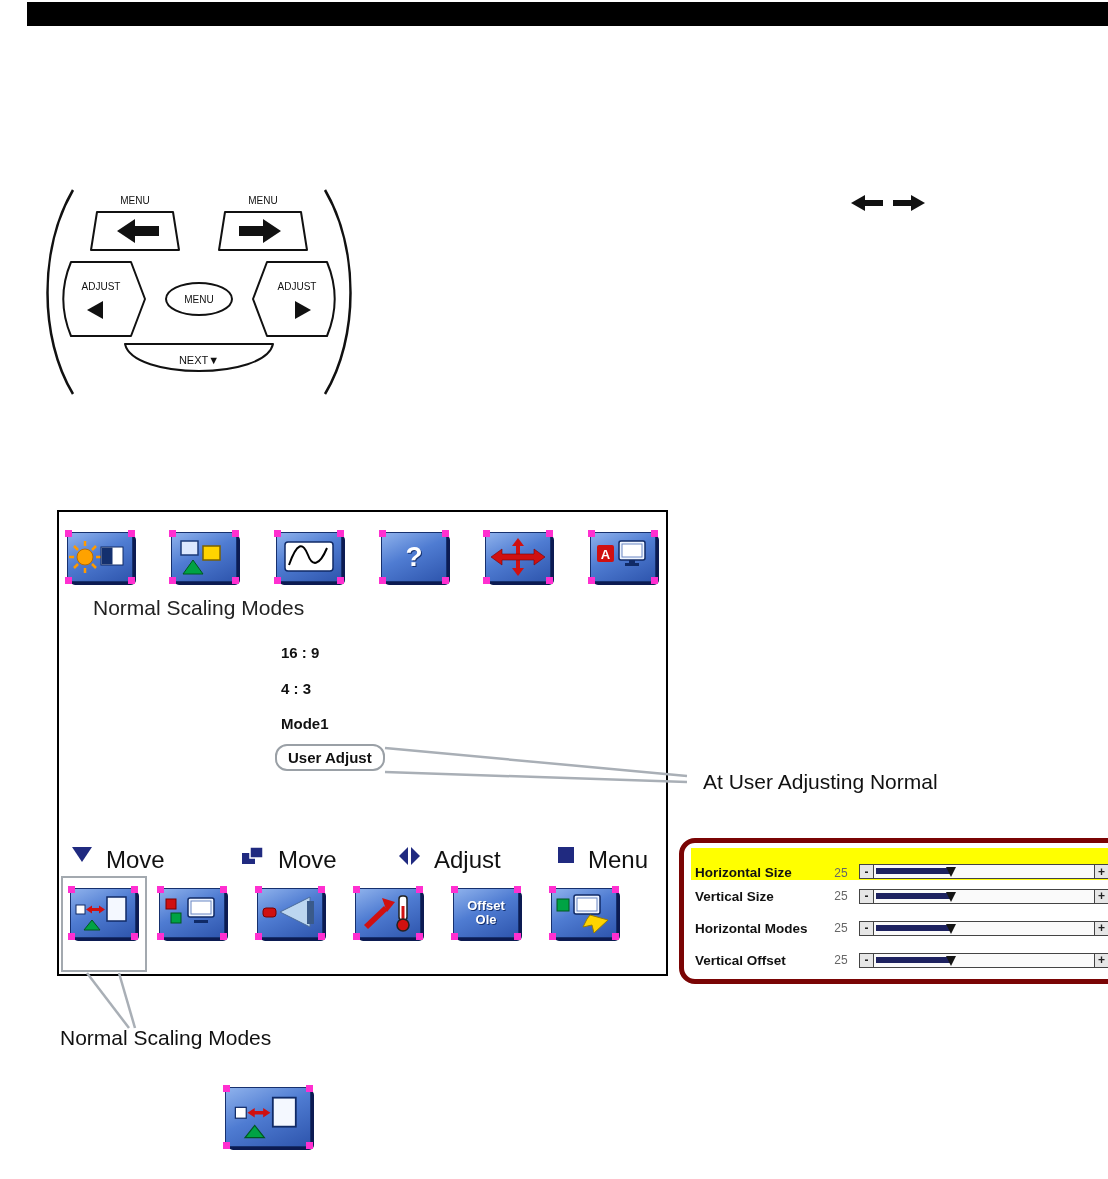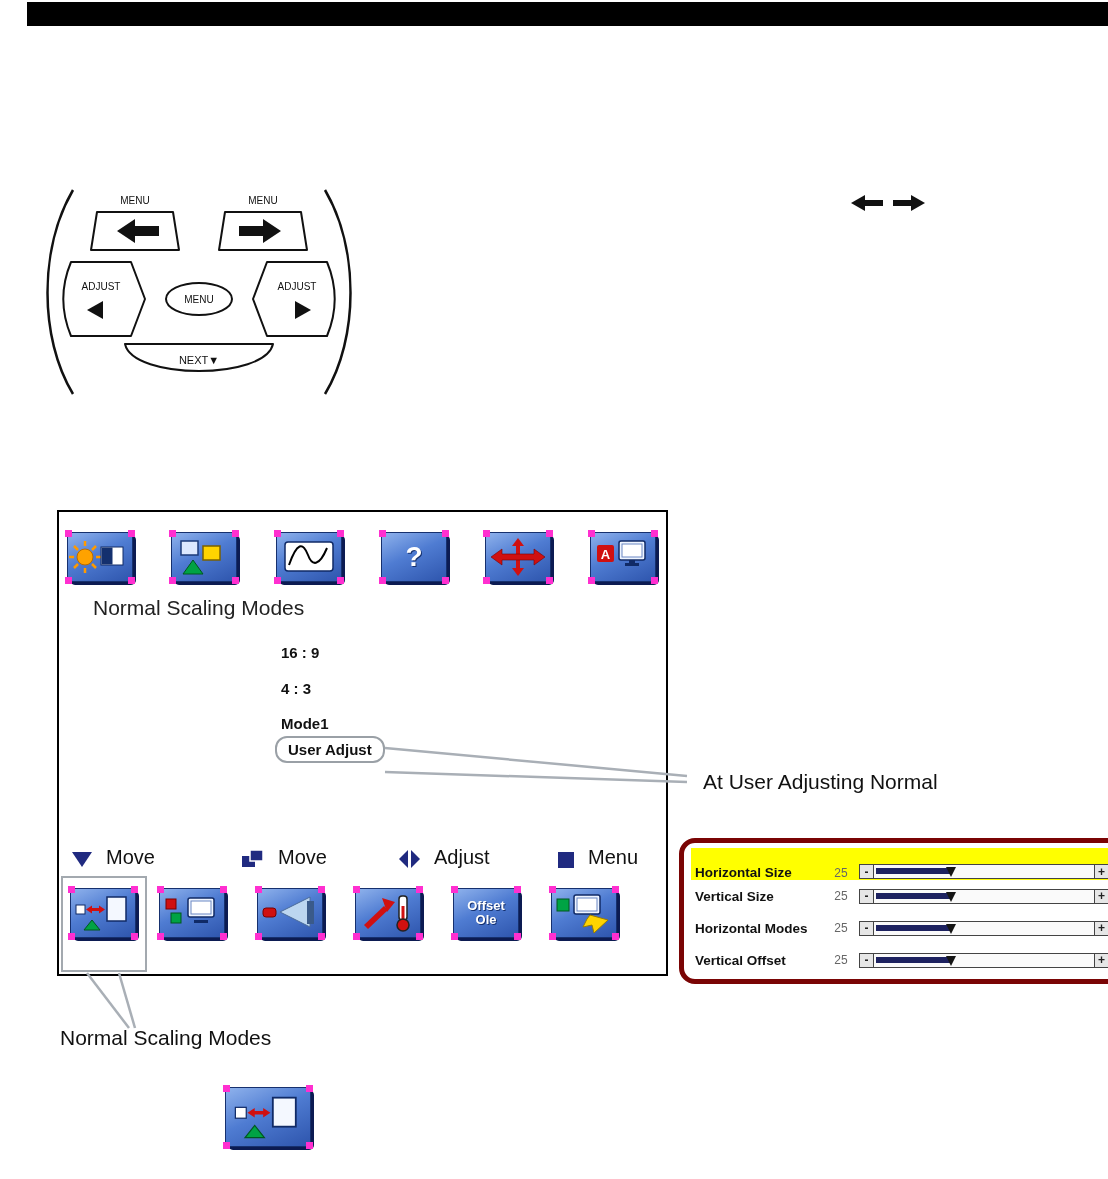--- a/index.html
+++ b/index.html
@@ -28,21 +28,21 @@
   .icon-btn svg{position:absolute;left:0;top:0;width:100%;height:100%;}
   .icon-btn .glyphtxt{position:absolute;inset:0;display:flex;flex-direction:column;
     align-items:center;justify-content:center;color:#fff;font-weight:bold;
     font-size:13px;line-height:14px;text-shadow:1px 1px 0 #15306e;}
   .icon-big{width:84px;height:58px;}
 
   .osd-title{font-size:21px;color:#222;}
   .menu-item{font-size:15px;font-weight:bold;color:#111;}
   .menu-item.sel{border:2px solid #9aa0a6;padding:3px 11px;background:#fff;}
 
-  .legend-group{display:flex;align-items:flex-end;gap:13px;font-size:20px;color:#111;}
+  .legend-group{display:flex;align-items:flex-start;gap:13px;font-size:24px;color:#111;}
 
   .graybox{border:2px solid #a3a9af;background:transparent;}
 
   
   .panel{left:652px;top:838px;width:446px;height:146px;border:5px solid #7a0404;
          border-radius:16px;background:#fff;box-sizing:border-box;padding:5px 7px 4px 7px;}
   .adj-row{display:flex;align-items:center;height:32px;gap:5px;padding:0 4px;}
   .adj-row.hl{background:#ffff00;align-items:flex-end;}
   .adj-label{width:128px;font-size:13.5px;font-weight:bold;color:#111;}
   .adj-value{width:26px;font-size:12px;color:#666;text-align:center;}
@@ -146,21 +146,21 @@
         <rect x="38" y="27" width="6" height="3" fill="#102a66"></rect>
         <rect x="34" y="30" width="14" height="3" fill="#102a66"></rect>
       </svg>
     </div>
 
     <div class="abs osd-title" style="left:34px;top:84px;">Normal Scaling Modes</div>
 
     <div class="abs menu-item" style="left:222px;top:132px;">16 : 9</div>
     <div class="abs menu-item" style="left:222px;top:168px;">4 : 3</div>
     <div class="abs menu-item" style="left:222px;top:203px;text-align:center;">Mode1</div>
-    <div class="abs menu-item sel" style="left:216px;top:224px;border-radius:12px;">User Adjust</div>
+    <div class="abs menu-item sel" style="left:216px;top:232px;border-radius:12px;">User Adjust</div>
 
     <div class="abs legend-group" style="left:12px;top:334px;">
       <svg width="22" height="18" viewBox="0 0 22 18">
         <polygon points="1,1 21,1 11,16" fill="#202a80"></polygon>
       </svg>
       <span>Move</span>
     </div>
     <div class="abs legend-group" style="left:182px;top:334px;">
       <svg width="24" height="20" viewBox="0 0 24 20">
         <rect x="1" y="7" width="13" height="11" fill="#202a80"></rect>

